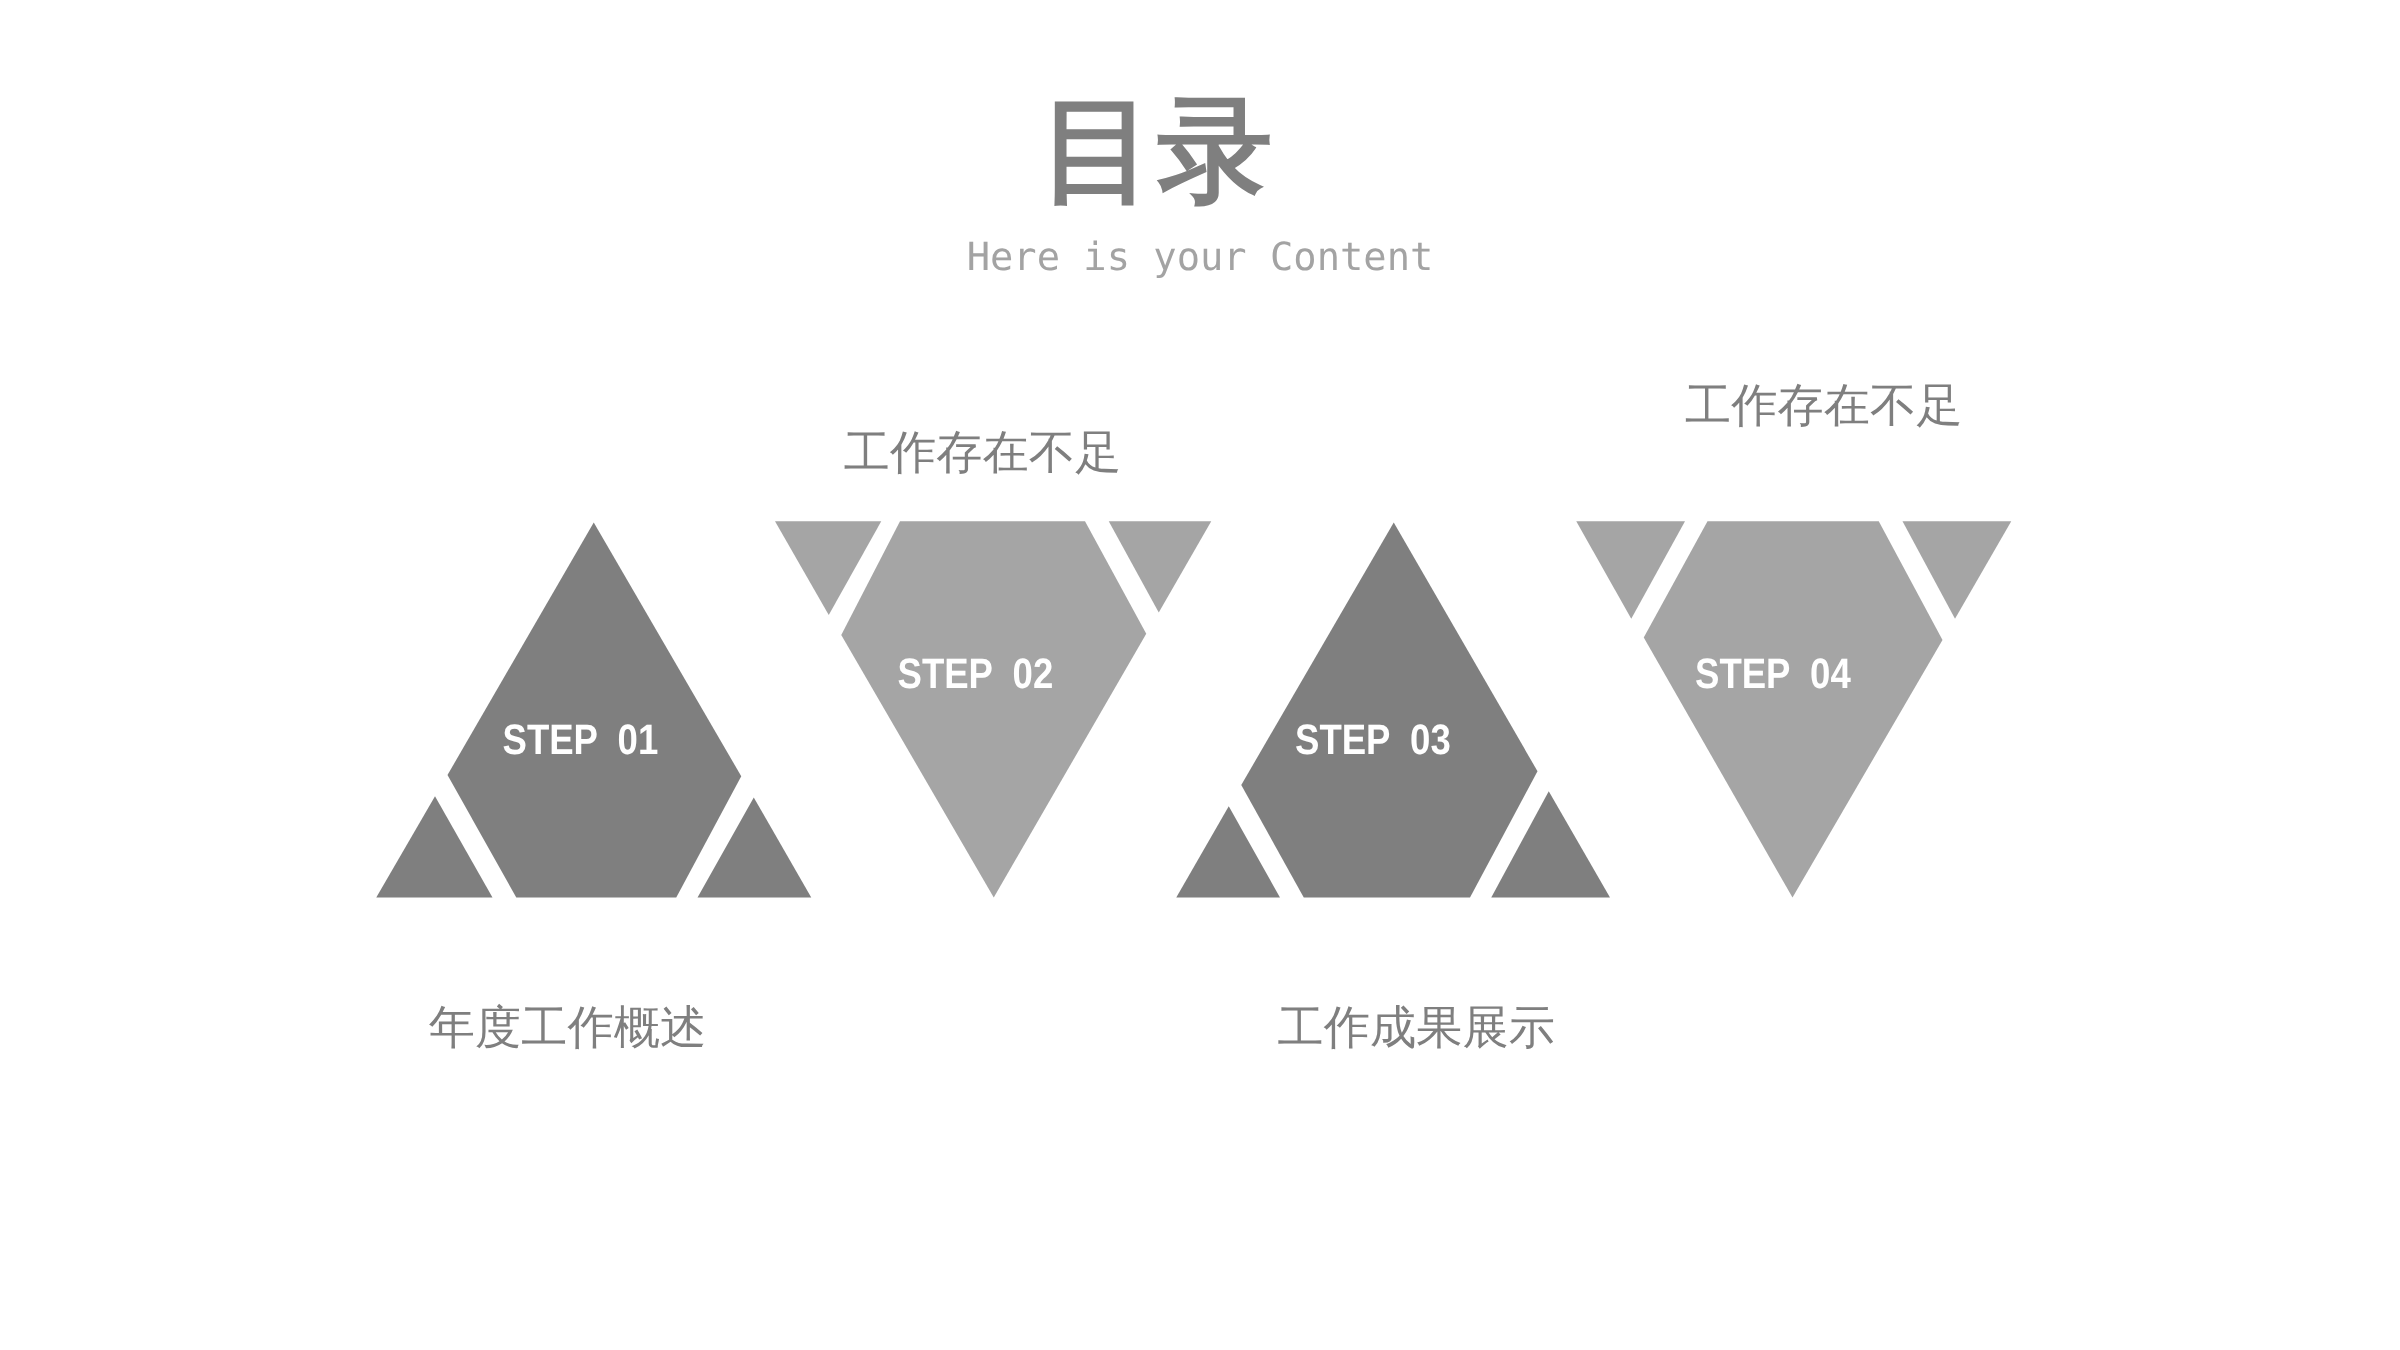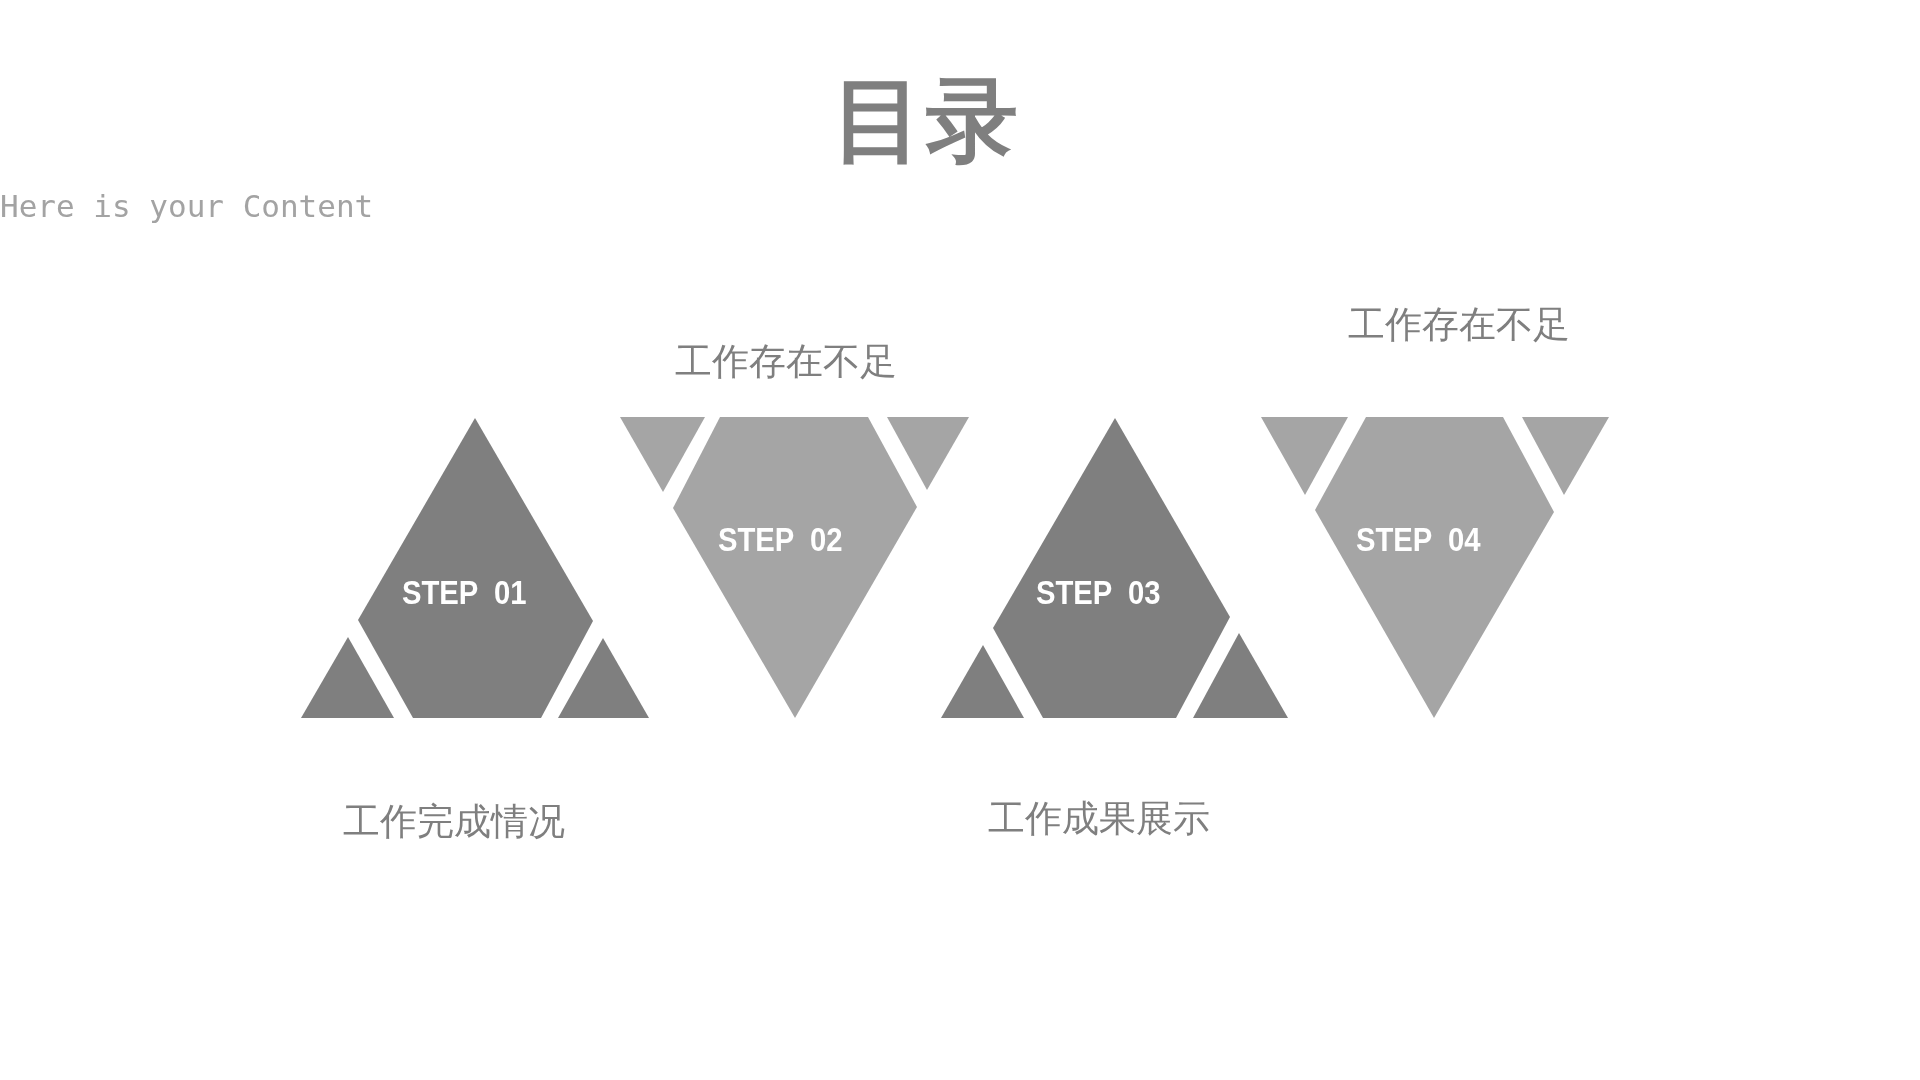--- a/index.html
+++ b/index.html
@@ -24,20 +24,21 @@
       font-weight: bold;
       color: #7f7f7f;
       line-height: 1.1;
       letter-spacing: 2px;
     }
     .subtitle {
       position: absolute;
       left: 0;
       width: 1920px;
       top: 188px;
+      text-align: center;
       font-family: "DejaVu Sans Mono", "Liberation Mono", monospace;
       font-size: 31px;
       color: #a3a3a3;
       line-height: 1.2;
     }
     .shapes {
       position: absolute;
       left: 0;
       top: 0;
       width: 1920px;
@@ -95,16 +96,16 @@
     <polygon class="light" points="1261,417 1348,417 1305,495"></polygon>
     <polygon class="light" points="1522,417 1609,417 1564,495"></polygon>
   </g>
 </svg>
 
 <div class="step-label" style="left:402px; top:575px;">STEP  01</div>
 <div class="step-label" style="left:718px; top:522px;">STEP  02</div>
 <div class="step-label" style="left:1036px; top:575px;">STEP  03</div>
 <div class="step-label" style="left:1356px; top:522px;">STEP  04</div>
 
-<div class="section-label" style="left:343px; top:803px;">工作完成情况</div>
+<div class="section-label" style="left:343px; top:803px;">年度工作概述</div>
 <div class="section-label" style="left:675px; top:343px;">工作存在不足</div>
-<div class="section-label" style="left:988px; top:803px;font-family:Liberation Mono, monospace;">工作成果展示</div>
+<div class="section-label" style="left:1022px; top:803px;">工作成果展示</div>
 <div class="section-label" style="left:1348px; top:306px;">工作存在不足</div>
 
 </body></html>

